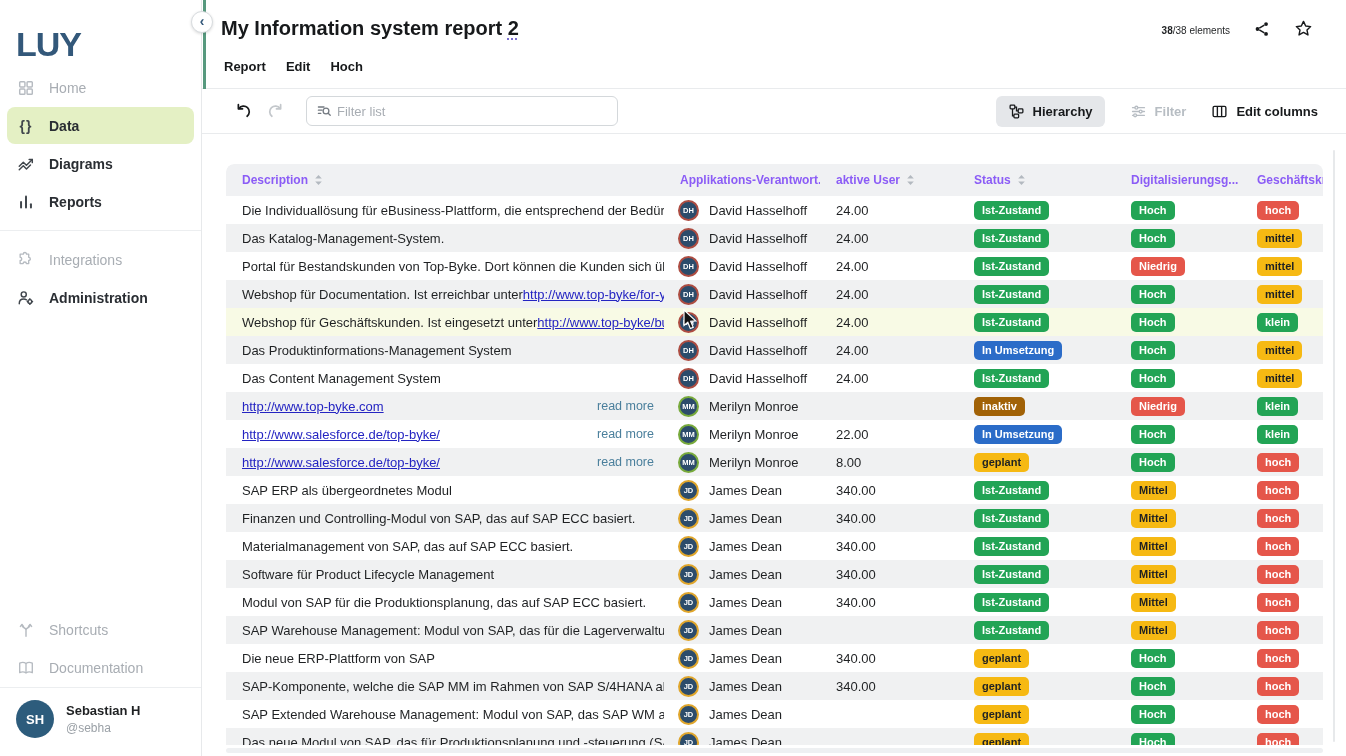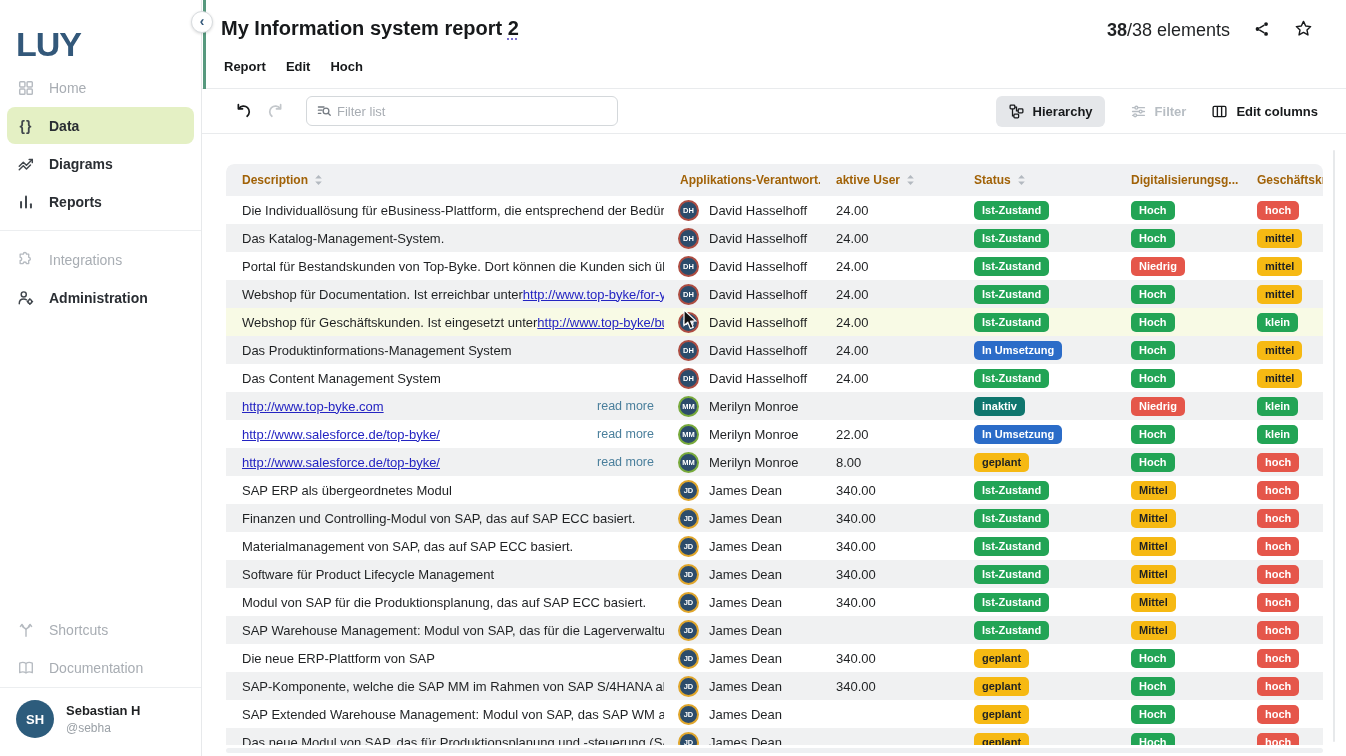--- a/index.html
+++ b/index.html
@@ -43,21 +43,21 @@
                   box-shadow:0 1px 3px rgba(0,0,0,.14); color:#33587a; font-size:14px;
                   font-weight:700; cursor:pointer; line-height:1; padding-bottom:2px; }
   .m-header { height:89px; border-bottom:1px solid #e9ebed; position:relative; }
   .title { position:absolute; left:19px; top:17px; font-size:20px; font-weight:700; color:#17191b; }
   .title-num { text-decoration:underline dotted #7b6fd0; text-decoration-thickness:2px;
                text-underline-offset:3px; }
   .menu { position:absolute; left:22px; top:59px; display:flex; gap:20px; font-size:13px;
           font-weight:600; color:#17191b; }
   .menu span { cursor:pointer; }
   .h-right { position:absolute; right:33px; top:19px; display:flex; align-items:center; gap:23px; }
-  .elements { font-size:18px; color:#1f2123;text-align:center; }
+  .elements { font-size:10px; color:#1f2123;text-align:center; }
   .elements b { font-weight:700; }
   .icon-btn { display:flex; align-items:center; color:#17191b; cursor:pointer; }
 
   .m-toolbar { height:45px; border-bottom:1px solid #e9ebed; display:flex; align-items:center;
                padding:0 28px 0 32px; }
   .undo { color:#17191b; cursor:pointer; display:flex; }
   .redo { color:#c3c7cb; margin-left:13px; display:flex; }
   .filter-input { margin-left:21px; width:312px; height:30px; border:1px solid #d4d8db;
                   border-radius:6px; display:flex; align-items:center; padding:0 9px; gap:5px;
                   background:#fff; }
@@ -70,21 +70,21 @@
          color:#17191b; cursor:pointer; }
   .btn.hier { background:#e5e7ea; border-radius:6px; padding:7px 12px; }
   .btn.dis { color:#b7bdc3; }
 
   
   .table-wrap { margin:30px 0 0 24px; width:1097px; height:581px; overflow:hidden;
                 border-radius:8px 8px 0 0; }
   .t-header { display:flex; height:32px; background:#f0f1f3; border-radius:8px 8px 0 0;
               width:1170px; }
   .th { display:flex; align-items:center; gap:6px; padding-left:16px; font-size:12px;
-        font-weight:600; color:#a16207; flex:none; white-space:nowrap; overflow:hidden;
+        font-weight:600; color:#8b5cf6; flex:none; white-space:nowrap; overflow:hidden;
         cursor:pointer; }
   .tr { display:flex; height:28px; align-items:center; width:1170px; cursor:pointer; }
   .tr.alt { background:#f0f1f2; }
   .tr.hl { background:#f8fae5; }
   .td { padding-left:16px; flex:none; display:flex; align-items:center; font-size:13px;
         color:#1f2123; white-space:nowrap; overflow:hidden; height:100%; }
   .td.owner { padding-left:14px; }
   a.cell-link { color:#2424c2; text-decoration:underline; }
   .read-more { color:#4a7f9c; margin-left:auto; padding-right:10px; font-size:12.5px;
                cursor:pointer; }
@@ -467,21 +467,21 @@
             <div class="td desc" style="width: 438px;">
               <a class="cell-link" href="#">http://www.top-byke.com</a>
               <span class="read-more">read more</span>
             </div>
             <div class="td owner" style="width: 156px;">
               <span class="avatar" style="border-color: rgb(120, 170, 60); background: rgb(44, 76, 107);">MM</span>
               <span class="p-name">Merilyn Monroe</span>
             </div>
             <div class="td" style="width: 138px;"></div>
             <div class="td" style="width: 157px;">
-              <span class="badge" style="background: #0f766e; color: rgb(255, 255, 255);">inaktiv</span>
+              <span class="badge" style="background: #a16207; color: rgb(255, 255, 255);">inaktiv</span>
             </div>
             <div class="td" style="width: 126px;">
               <span class="badge" style="background: rgb(229, 86, 74); color: rgb(255, 255, 255);">Niedrig</span>
             </div>
             <div class="td" style="width: 155px;">
               <span class="badge" style="background: rgb(34, 164, 85); color: rgb(255, 255, 255);">klein</span>
             </div>
           </div>
           <div class="tr">
             <div class="td desc" style="width: 438px;">

